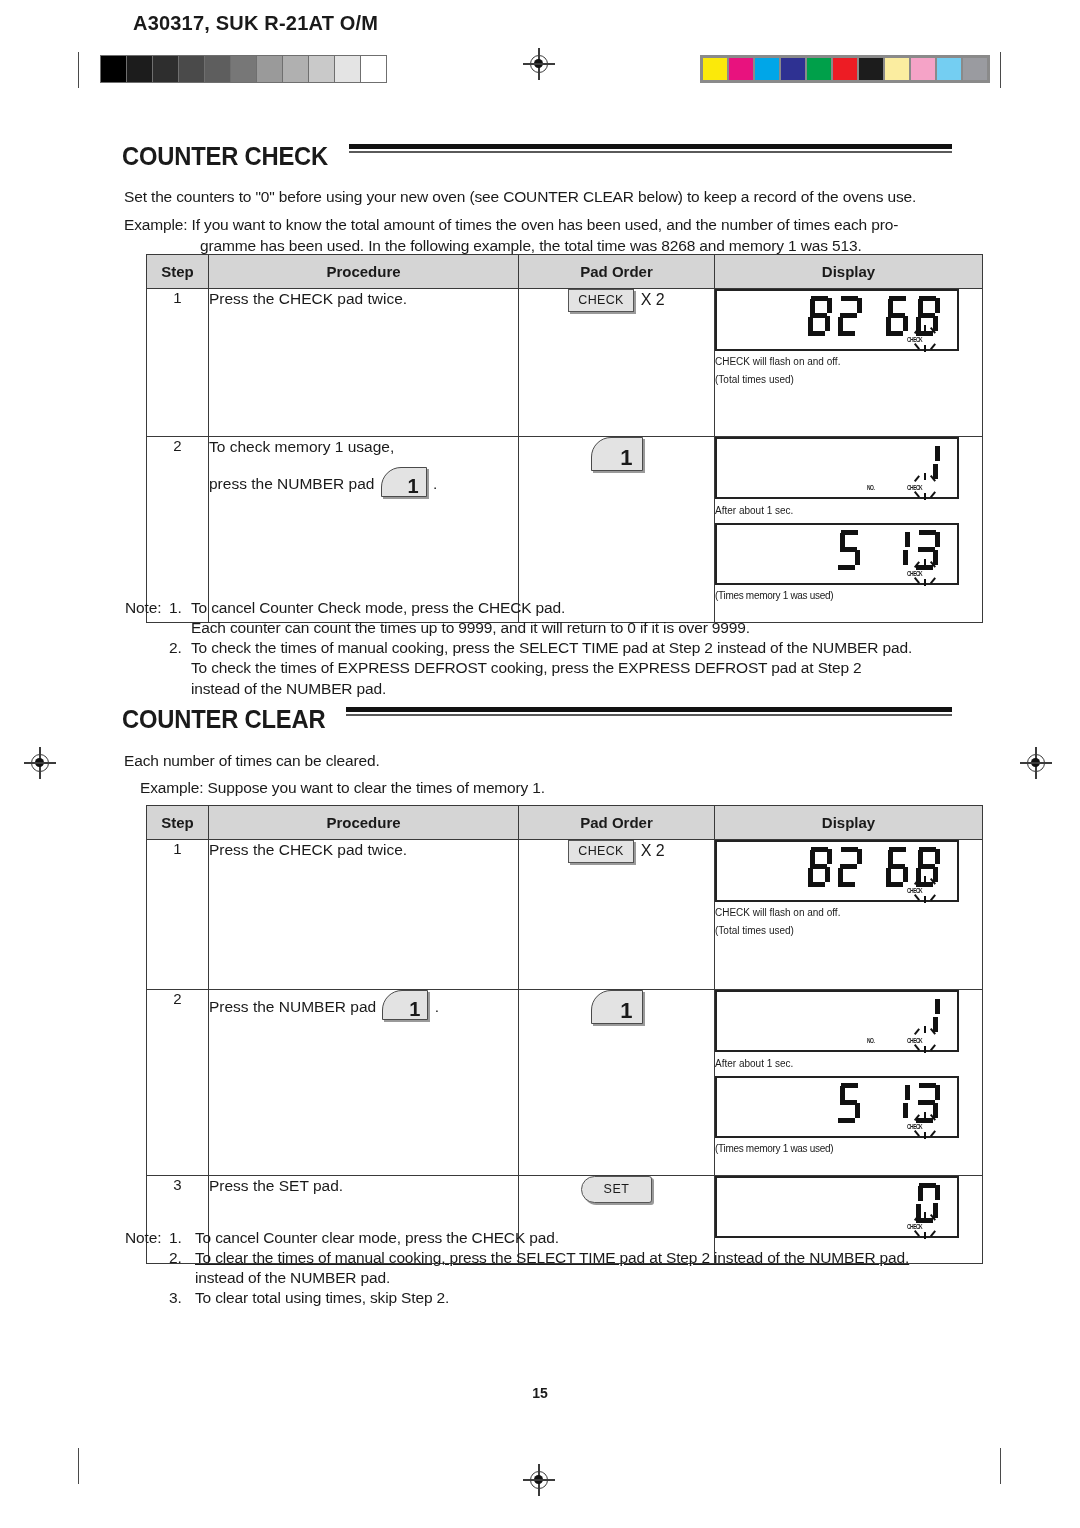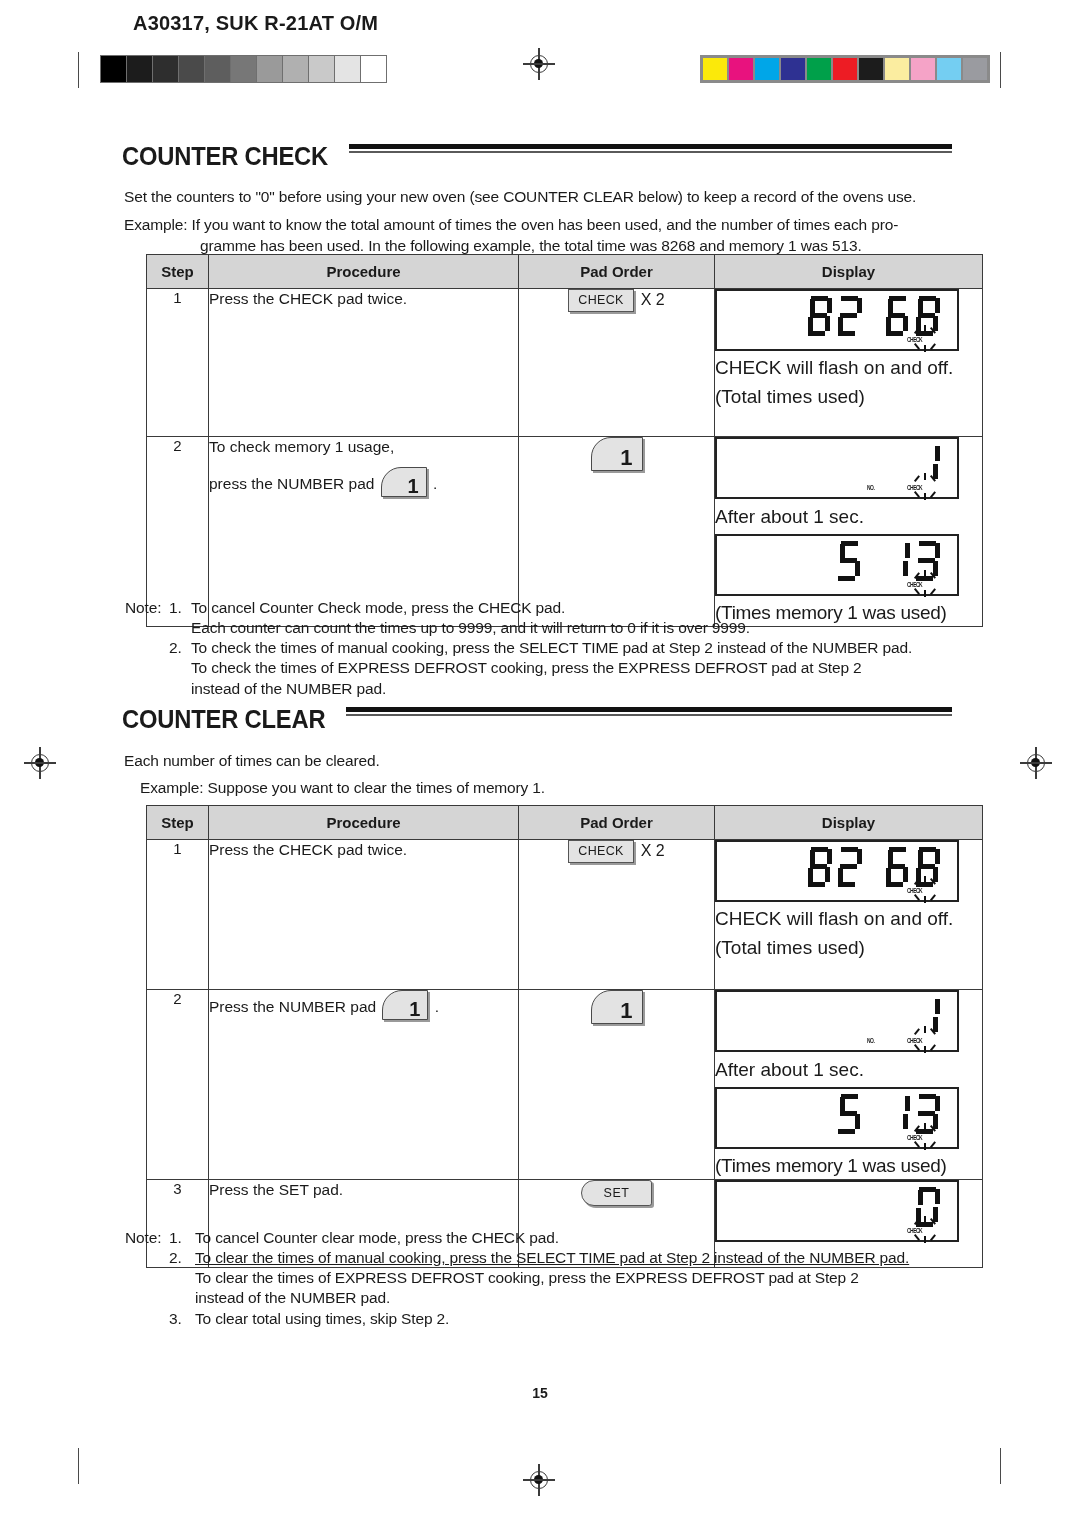--- a/index.html
+++ b/index.html
@@ -178,21 +178,21 @@
   }
   td.cell-pad {
     text-align: center;
     padding-top: 11px;
   }
   td.cell-disp {
     padding: 10px 10px 8px 10px;
     font-size: 15px;
   }
   .disp-caption {
-    font-size: 19px;
+    font-size: 10px;
     line-height: 1.28;
     margin-top: 5px;
     white-space: nowrap;
   }
   .disp-caption.narrow { letter-spacing: -0.3px; }
 
   
   .pad-row {
     display: inline-flex;
     align-items: center;
@@ -767,23 +767,20 @@
 </table>
 
 <div class="notes" style="left:125px;top:1228px;">
   <div class="note-line">
     <span class="note-lead" style="width:44px;">Note:</span><span class="note-lead" style="width:26px;">1.</span><span>To cancel Counter clear mode, press the CHECK pad.</span>
   </div>
   <div class="note-line" style="padding-left:44px;text-decoration:underline;">
     <span class="note-lead" style="width:26px;">2.</span><span>To clear the times of manual cooking, press the SELECT TIME pad at Step 2 instead of the NUMBER pad.</span>
   </div>
   <div class="note-line" style="padding-left:70px;">
-    <span>To clear the times of EXPRESS DEFROST cooking, press the EXPRESS DEFROST pad at Step 2</span>
-  </div>
-  <div class="note-line" style="padding-left:70px;">
     <span>instead of the NUMBER pad.</span>
   </div>
   <div class="note-line" style="padding-left:44px;">
     <span class="note-lead" style="width:26px;">3.</span><span>To clear total using times, skip Step 2.</span>
   </div>
 </div>
 
 <div class="page-number" style="top:1385px;">15</div>
 
 </body></html>

